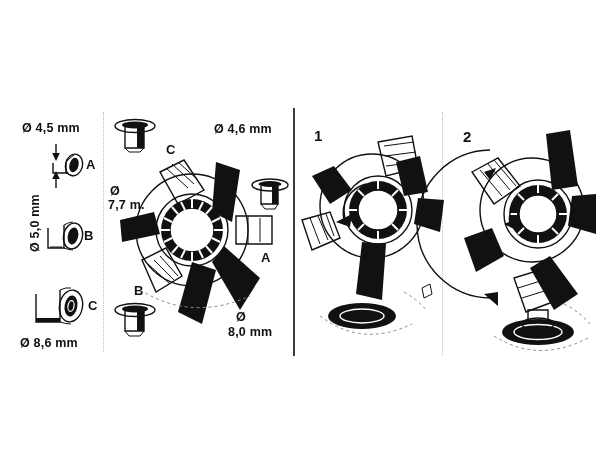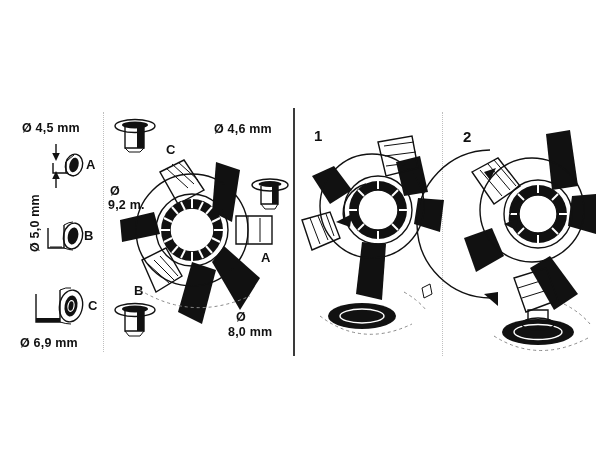--- a/index.html
+++ b/index.html
@@ -76,21 +76,21 @@
 <div id="sheet">
 
   <div class="divider" style="left:103px; top:112px; height:240px; border-left-color:#c0c0c0;"></div>
   <div class="divider solid" style="left:293px; top:108px; height:248px; border-left-color:#3a3a3a;"></div>
   <div class="divider" style="left:442px; top:112px; height:244px; border-left-color:#c0c0c0;"></div>
 
   <div class="lbl dim" style="left:22px; top:121px;">Ø 4,5 mm</div>
 
   <div class="lbl dim vertical" style="left:28px; top:252px;">Ø 5,0 mm</div>
 
-  <div class="lbl dim" style="left:20px; top:336px;">Ø 6,9 mm</div>
+  <div class="lbl dim" style="left:20px; top:336px;">Ø 8,6 mm</div>
 
   <div class="svgbox" style="left:44px; top:142px; width:56px; height:48px;">
     <svg width="56" height="48" viewBox="0 0 56 48">
 
       <line class="stroke" x1="12" y1="2" x2="12" y2="13"></line>
       <polygon class="ink" points="12,19 8.2,11 15.8,11"></polygon>
 
       <line class="stroke" x1="12" y1="46" x2="12" y2="36"></line>
       <polygon class="ink" points="12,29 8.2,37 15.8,37"></polygon>
 
@@ -125,21 +125,21 @@
       <ellipse class="none" stroke="#ffffff" stroke-width="1.2" cx="41" cy="26" rx="3" ry="5.4" transform="rotate(10 41 26)"></ellipse>
       <path class="stroke-thin" d="M30 10 Q36 7 41 8"></path>
       <path class="stroke-thin" d="M30 42 Q36 44 41 44"></path>
     </svg>
   </div>
   <div class="lbl letter" style="left:88px; top:298px;">C</div>
 
   <div class="lbl dim" style="left:214px; top:122px;">Ø 4,6 mm</div>
 
   <div class="lbl dim2" style="left:110px; top:184px;">Ø</div>
-  <div class="lbl dim2" style="left:108px; top:198px;">9,2 m.</div>
+  <div class="lbl dim2" style="left:108px; top:198px;">7,7 m.</div>
 
   <div class="lbl dim2" style="left:236px; top:310px;">Ø</div>
   <div class="lbl dim2" style="left:228px; top:325px;">8,0 mm</div>
 
   <div class="lbl letter" style="left:166px; top:142px;">C</div>
   <div class="lbl letter" style="left:261px; top:250px;">A</div>
   <div class="lbl letter" style="left:134px; top:283px;">B</div>
 
   <div class="svgbox" style="left:110px; top:116px; width:52px; height:40px;">
     <svg width="52" height="40" viewBox="0 0 52 40">

